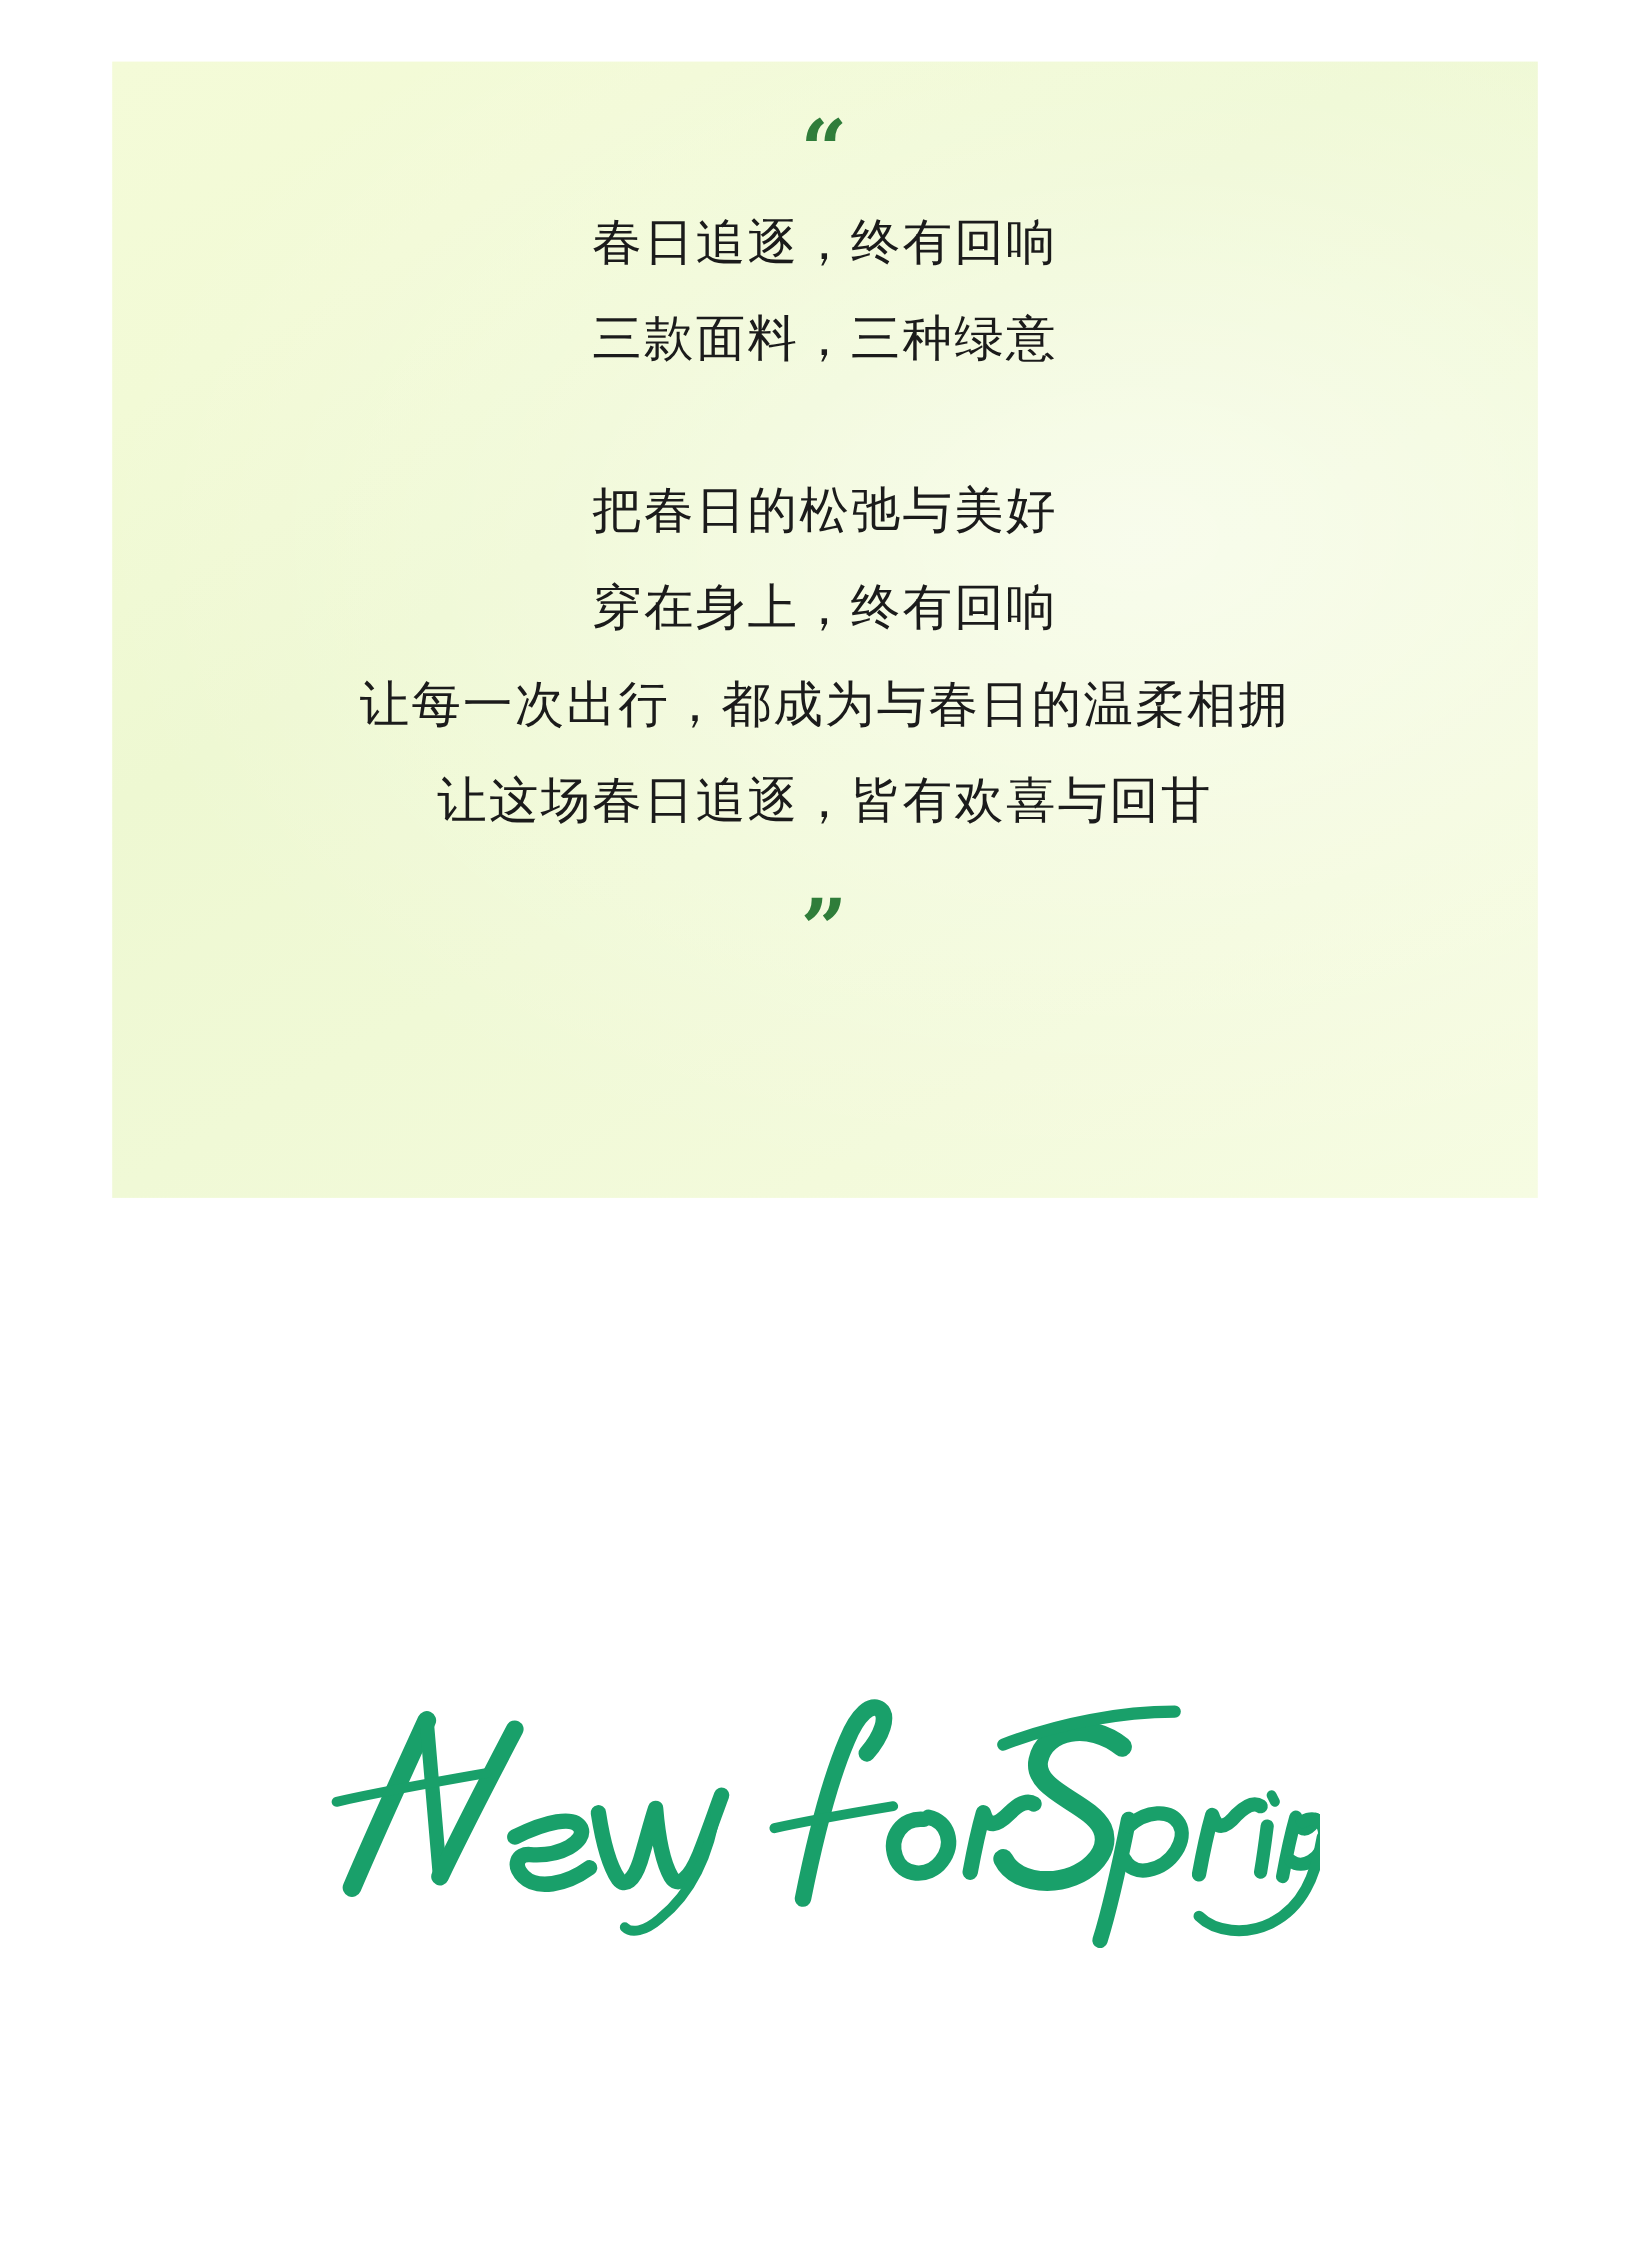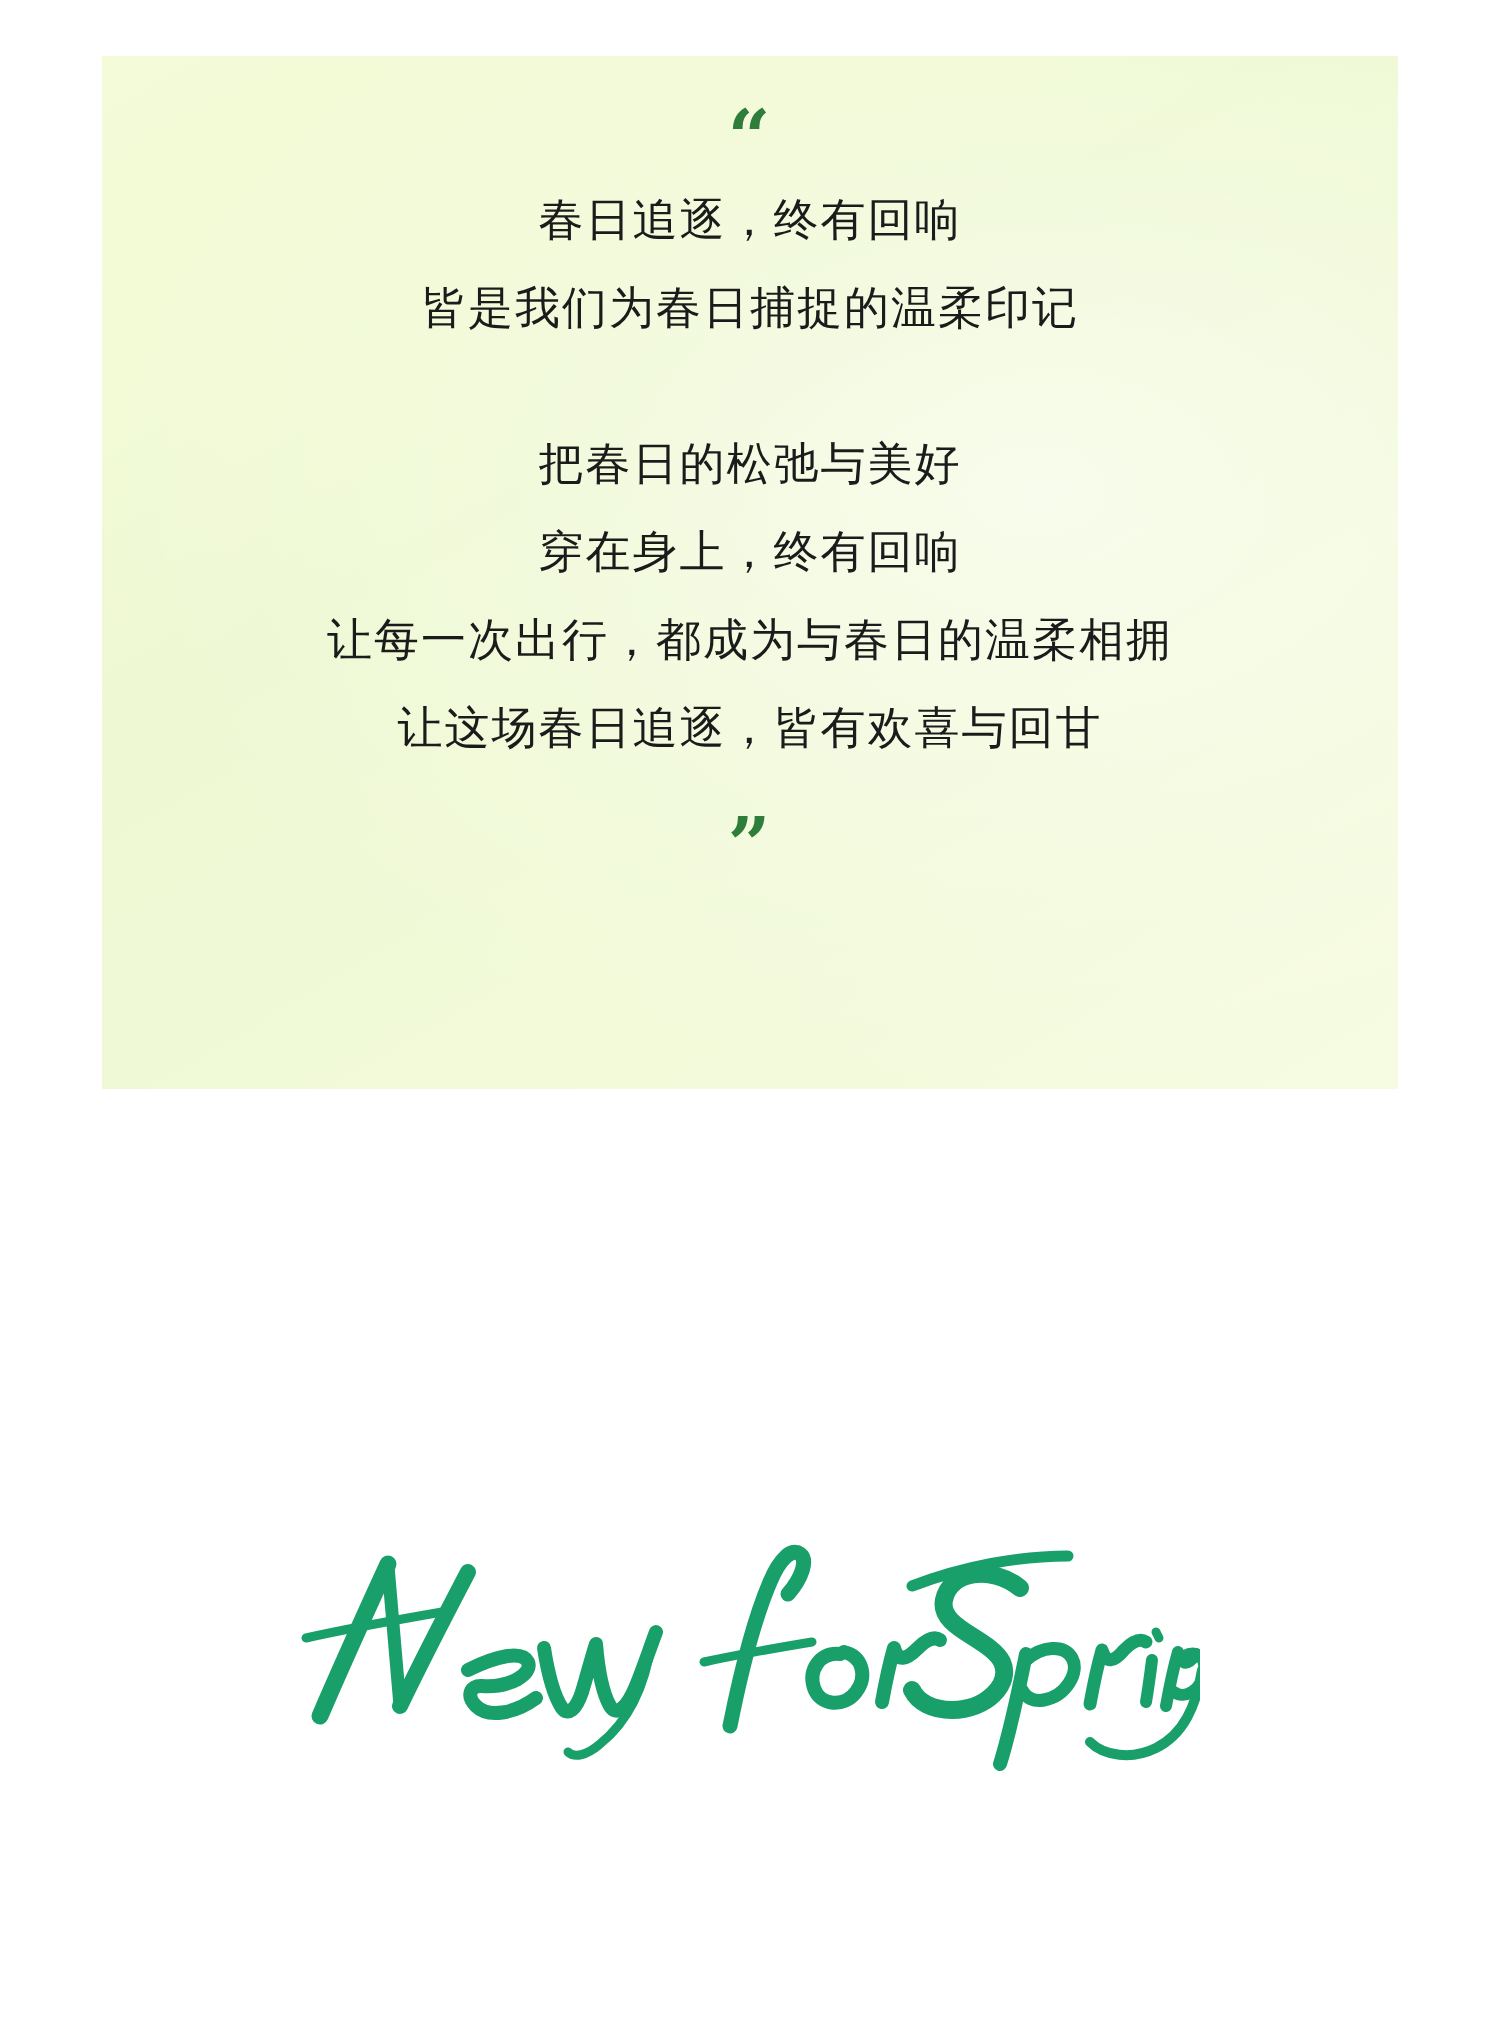--- a/index.html
+++ b/index.html
@@ -126,21 +126,21 @@
 
 <div class="page">
 
   <div class="poem-panel">
     <div class="poem-inner">
 
       <div class="quote-mark quote-open">“</div>
 
       <div class="stanza">
         <p class="poem-line">春日追逐，终有回响</p>
-        <p class="poem-line">皆是我们为春日捕捉的温柔印记</p>
+        <p class="poem-line">三款面料，三种绿意</p>
       </div>
 
       <div class="stanza-gap"></div>
 
       <div class="stanza">
         <p class="poem-line">把春日的松弛与美好</p>
         <p class="poem-line">穿在身上，终有回响</p>
         <p class="poem-line">让每一次出行，都成为与春日的温柔相拥</p>
         <p class="poem-line">让这场春日追逐，皆有欢喜与回甘</p>
       </div>

